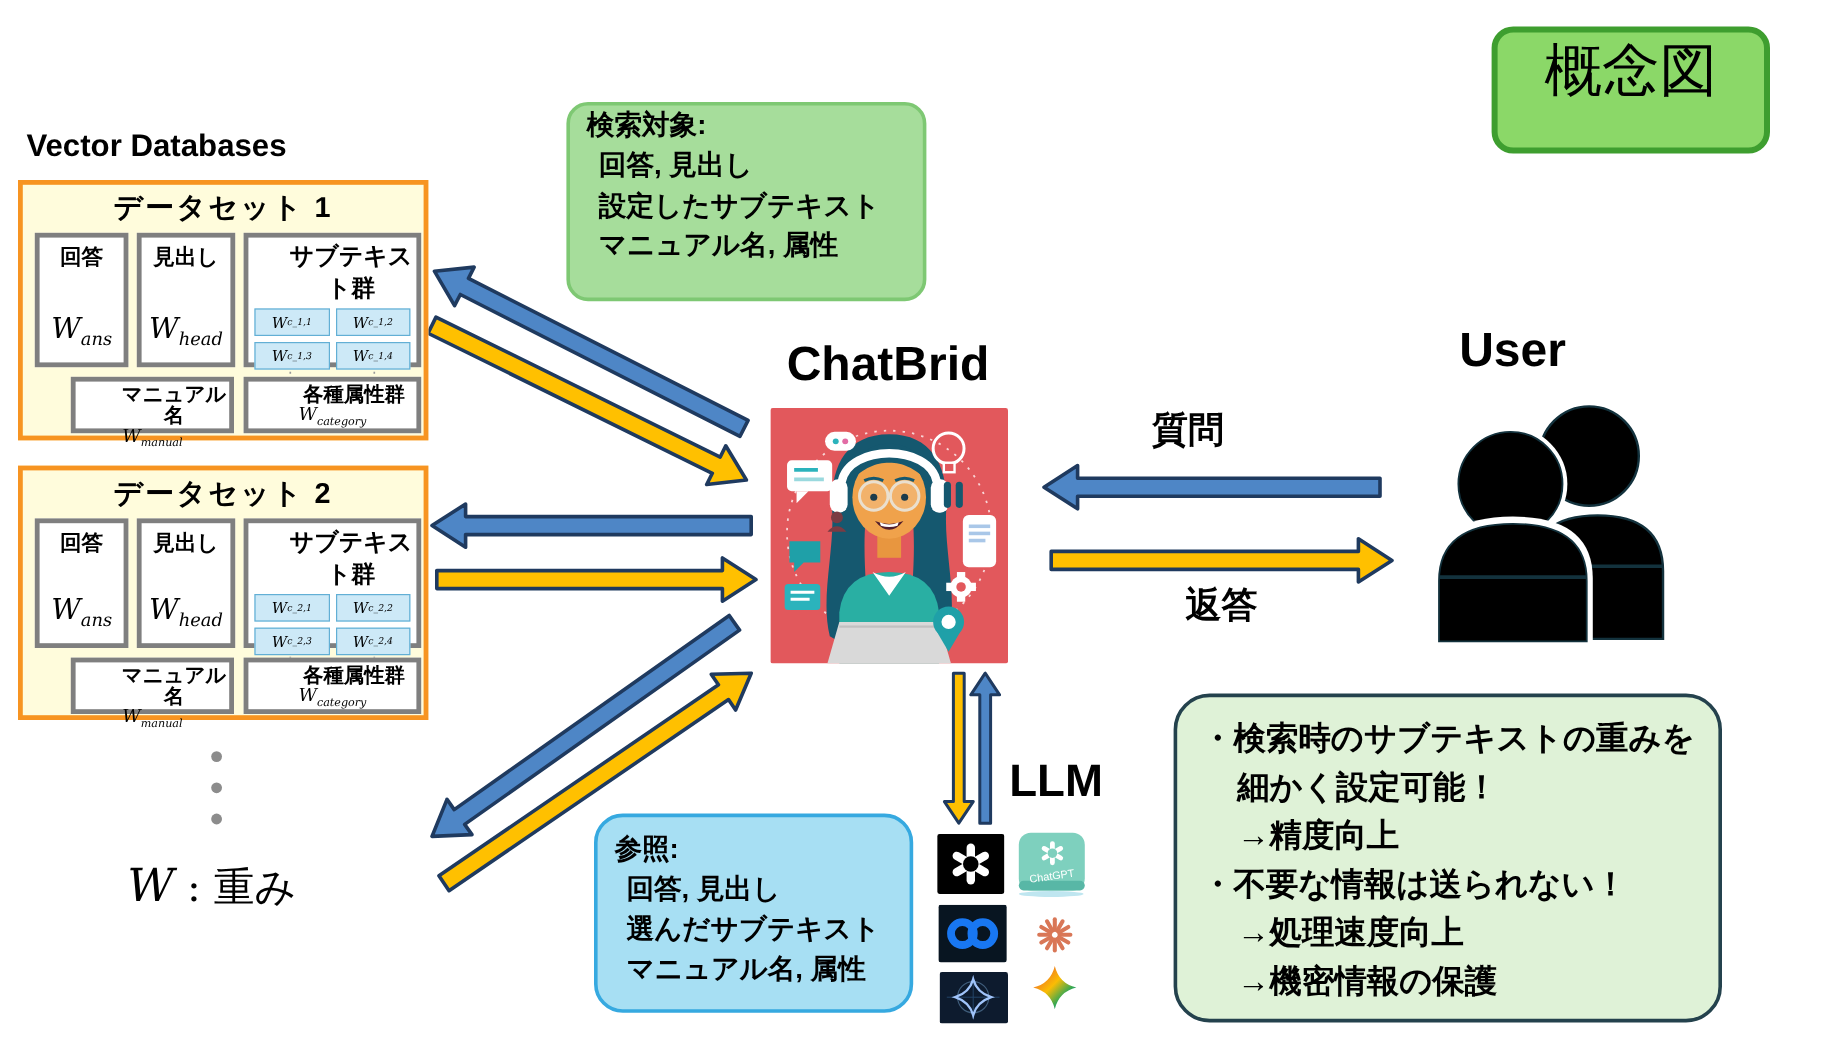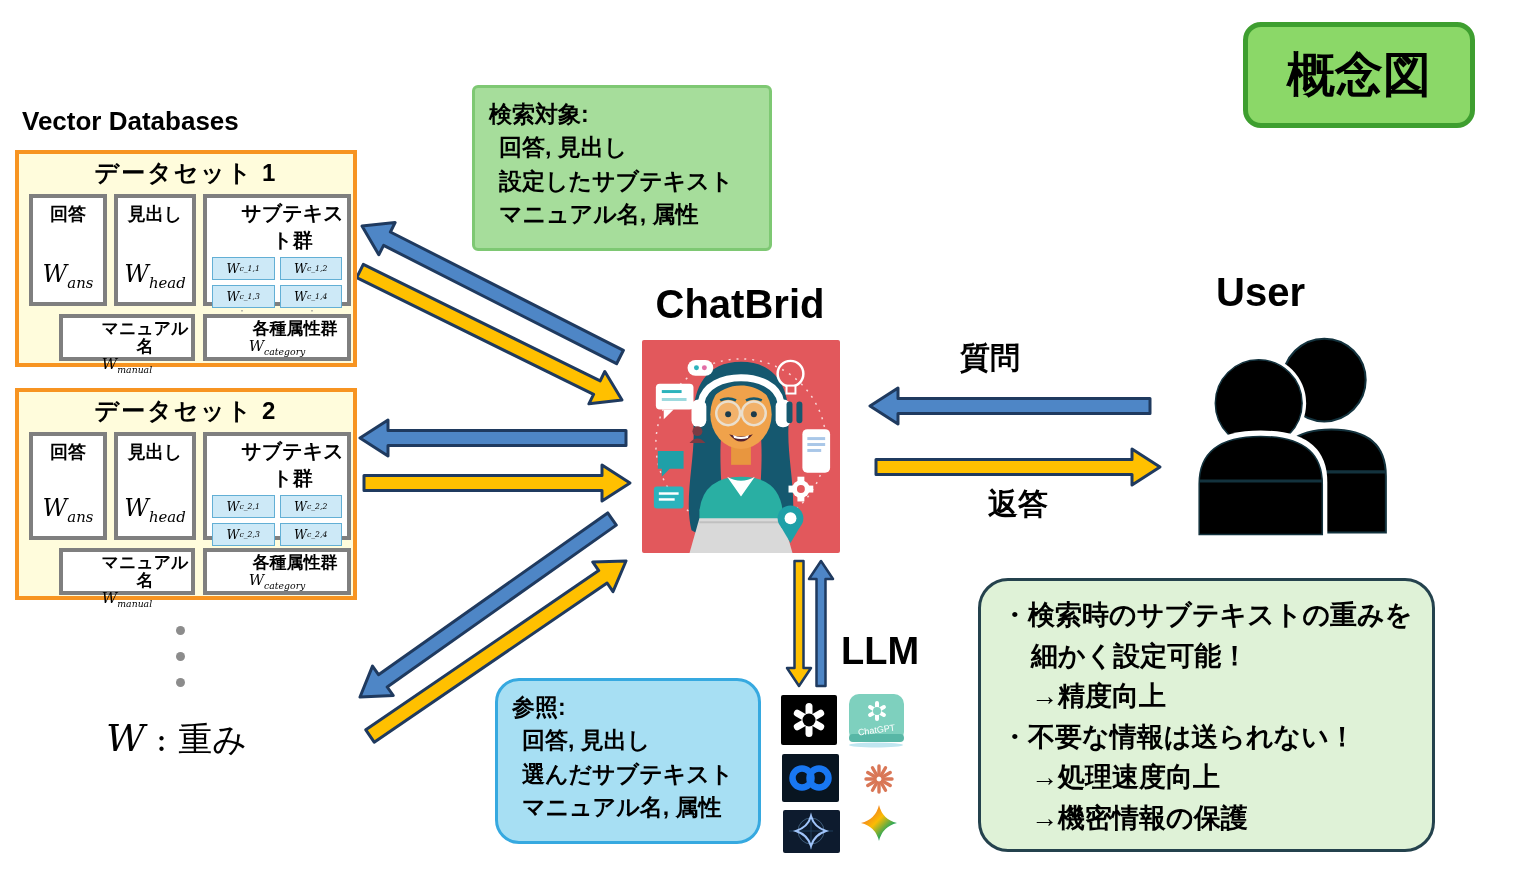--- a/index.html
+++ b/index.html
@@ -4,21 +4,21 @@
 <style>
   html,body{margin:0;padding:0;background:#fff;}
   #canvas{position:relative;width:1536px;height:882px;background:#ffffff;overflow:hidden;
           font-family:"Liberation Sans","DejaVu Sans",sans-serif;color:#000;}
   .abs{position:absolute;z-index:2;}
   #arrow-layer{position:absolute;left:0;top:0;width:1536px;height:882px;z-index:1;pointer-events:none;}
 
   
   .badge{left:1243px;top:22px;width:222px;height:96px;background:var(--badge-bg,#8BD868);
          border:5px solid var(--badge-border,#3E9E2F);border-radius:18px;display:flex;
-         align-items:center;justify-content:center;font-size:48px;font-weight:700;}
+         align-items:flex-start;justify-content:center;font-size:48px;font-weight:400;}
 
   .vdb-label{left:22px;top:106px;font-size:26px;font-weight:700;}
 
   
   .dataset{background:var(--dataset-bg,#FFFCDC);border:4px solid var(--dataset-border,#F79421);box-sizing:border-box;}
   .ds-title{position:absolute;left:0;top:3px;width:100%;text-align:center;font-size:24px;font-weight:700;letter-spacing:2px;}
   .ds-box{position:absolute;background:#fff;border:4px solid var(--inner-border,#7F7F7F);box-sizing:border-box;text-align:center;}
   .ds-box .lbl{font-size:18px;font-weight:700;margin-top:4px;}
   .sym{font-family:"DejaVu Serif","Liberation Serif",serif;font-style:italic;}
   .big-sym{position:absolute;left:0;bottom:10px;width:100%;font-size:24px;}
@@ -35,21 +35,21 @@
   
   .vdots{display:flex;flex-direction:column;gap:17px;}
   .vdots span{width:9px;height:9px;border-radius:50%;background:#8C8C8C;}
 
   .weight-note{left:106px;top:716px;font-size:34px;font-family:"DejaVu Serif","Liberation Serif",serif;}
   .weight-note .sym{font-size:38px;}
 
   
   .callout{box-sizing:border-box;font-weight:700;}
   .search-box{left:472px;top:85px;width:300px;height:166px;background:var(--search-box-bg,#A6DD9B);
-              border:3px solid var(--search-box-border,#7EC873);border-radius:6px;padding:10px 14px;
+              border:3px solid var(--search-box-border,#7EC873);border-radius:18px;padding:0 14px;
               font-size:23px;line-height:1.45;}
   .reference-box{left:495px;top:678px;width:266px;height:166px;background:var(--reference-box-bg,#A7DFF3);
               border:3px solid var(--reference-box-border,#36A9E0);border-radius:24px;padding:10px 14px;
               font-size:23px;line-height:1.45;}
   .benefits-box{left:978px;top:578px;width:457px;height:274px;background:var(--benefits-bg,#DFF2D7);
               border:3px solid var(--benefits-border,#24424D);border-radius:30px;padding:14px 20px;
               font-size:27px;line-height:1.5;}
   .bline{white-space:pre;}
   .ind{padding-left:10px;}
   .ind2{padding-left:30px;}

